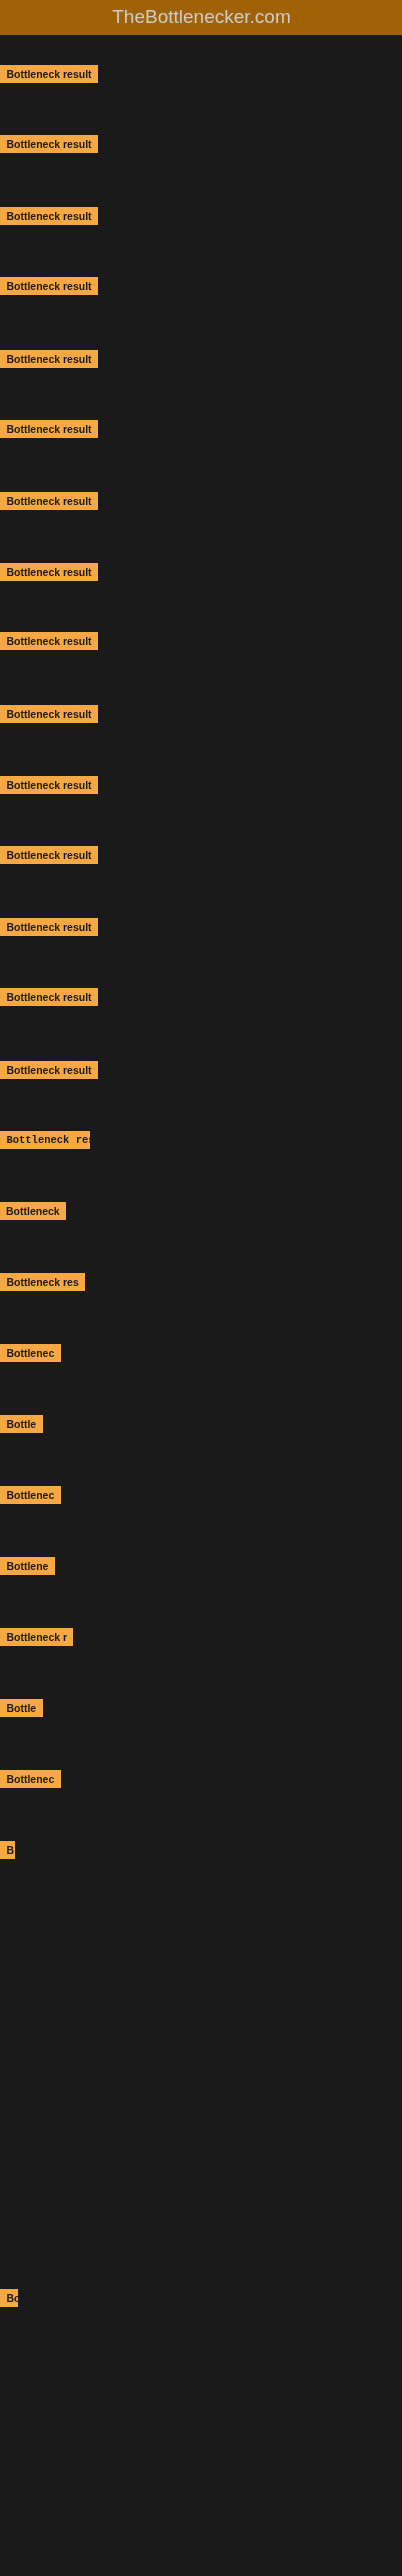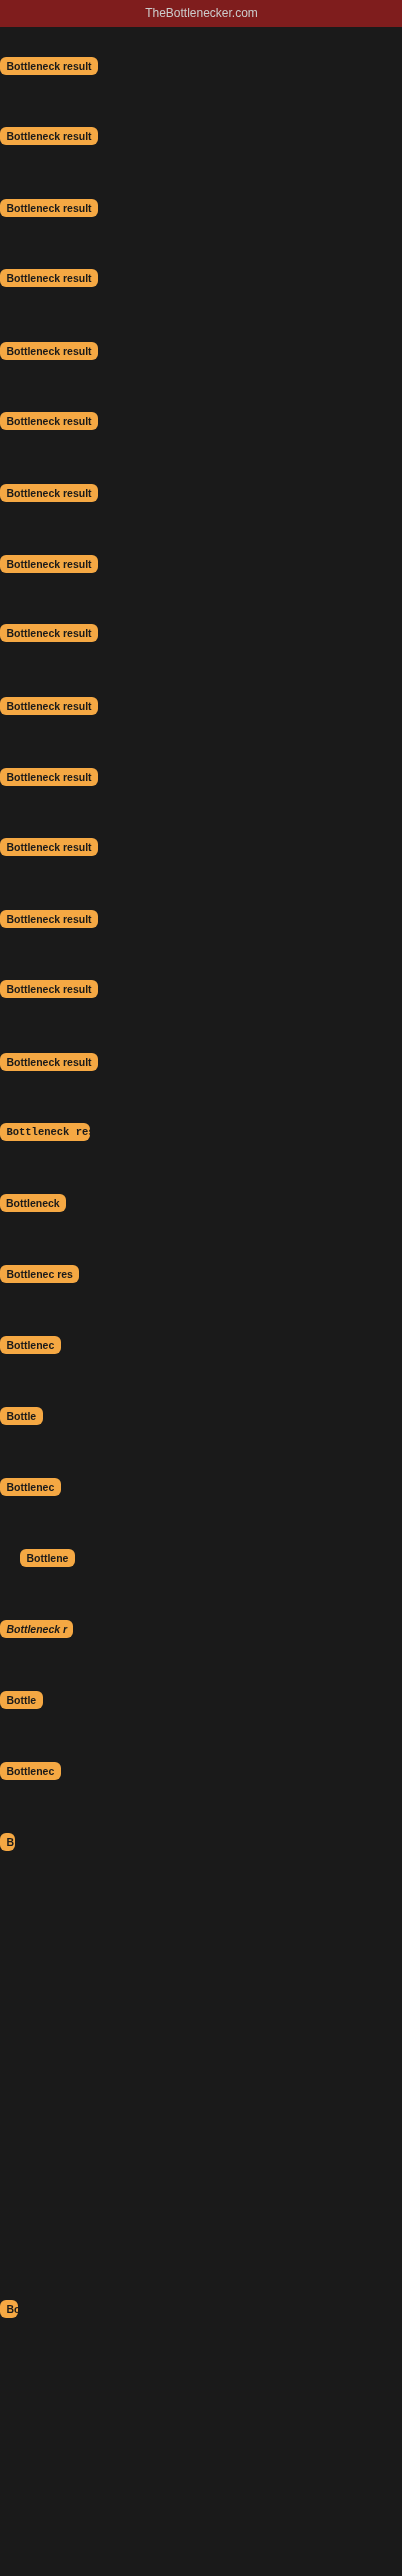--- a/index.html
+++ b/index.html
@@ -13,38 +13,38 @@
       min-height: 2576px;
       background-color: #1a1a1a;
       font-family: Arial, sans-serif;
       position: relative;
       overflow-x: hidden;
     }
 
     .site-title {
       text-align: center;
       color: #cccccc;
-      font-size: 12px;
+      font-size: 19px;
       padding: 6.4px 0;
-      background-color: #7f1d1d;
+      background-color: #a16207;
     }
 
     .bottleneck-item {
       position: absolute;
       left: 0;
     }
 
     .bottleneck-badge {
       background-color: #f5a843;
       color: #1a1a1a;
       font-size: 10.5px;
       font-weight: bold;
       padding: 3.2px 6.4px;
       display: inline-block;
-      border-radius: 6px;
+      border-radius: 0;
       white-space: nowrap;
       overflow: hidden;
     }
   </style>
 </head>
 <body>
 
 <div class="site-title">TheBottlenecker.com</div>
 
 <div id="items-container" style="position:relative; width:403px; height:2560px; top:0;">
@@ -58,24 +58,24 @@
     <div class="bottleneck-item" style="top: 528px; left: 0px;"><span class="bottleneck-badge" style="max-width: 122px;">Bottleneck result</span></div>
     <div class="bottleneck-item" style="top: 597px; left: 0px;"><span class="bottleneck-badge" style="max-width: 119px;">Bottleneck result</span></div>
     <div class="bottleneck-item" style="top: 670px; left: 0px;"><span class="bottleneck-badge" style="max-width: 119px;">Bottleneck result</span></div>
     <div class="bottleneck-item" style="top: 741px; left: 0px;"><span class="bottleneck-badge" style="max-width: 113px;">Bottleneck result</span></div>
     <div class="bottleneck-item" style="top: 811px; left: 0px;"><span class="bottleneck-badge" style="max-width: 109px;">Bottleneck result</span></div>
     <div class="bottleneck-item" style="top: 883px; left: 0px;"><span class="bottleneck-badge" style="max-width: 110px;">Bottleneck result</span></div>
     <div class="bottleneck-item" style="top: 953px; left: 0px;"><span class="bottleneck-badge" style="max-width: 105px;">Bottleneck result</span></div>
     <div class="bottleneck-item" style="top: 1026px; left: 0px;"><span class="bottleneck-badge" style="max-width: 101px;">Bottleneck result</span></div>
     <div class="bottleneck-item" style="top: 1096px; left: 0px; font-family: Liberation Mono, monospace;"><span class="bottleneck-badge" style="max-width: 90px;">Bottleneck resu</span></div>
     <div class="bottleneck-item" style="top: 1167px; left: 0px;"><span class="bottleneck-badge" style="max-width: 68px; padding-left: 6px;">Bottleneck</span></div>
-    <div class="bottleneck-item" style="top: 1238px; left: 0px;"><span class="bottleneck-badge" style="max-width: 85px;">Bottlenec res</span></div>
+    <div class="bottleneck-item" style="top: 1238px; left: 0px;"><span class="bottleneck-badge" style="max-width: 85px;">Bottleneck res</span></div>
     <div class="bottleneck-item" style="top: 1309px; left: 0px;"><span class="bottleneck-badge" style="max-width: 64px;">Bottlenec</span></div>
     <div class="bottleneck-item" style="top: 1380px; left: 0px;"><span class="bottleneck-badge" style="max-width: 47px;">Bottle</span></div>
     <div class="bottleneck-item" style="top: 1451px; left: 0px;"><span class="bottleneck-badge" style="max-width: 64px;">Bottlenec</span></div>
-    <div class="bottleneck-item" style="top: 1522px; left: 0px; margin-left: 20px;"><span class="bottleneck-badge" style="max-width: 58px;">Bottlene</span></div>
-    <div class="bottleneck-item" style="top: 1593px; left: 0px; font-style: italic;"><span class="bottleneck-badge" style="max-width: 77px;">Bottleneck r</span></div>
+    <div class="bottleneck-item" style="top: 1522px; left: 0px;"><span class="bottleneck-badge" style="max-width: 58px;">Bottlene</span></div>
+    <div class="bottleneck-item" style="top: 1593px; left: 0px;"><span class="bottleneck-badge" style="max-width: 77px;">Bottleneck r</span></div>
     <div class="bottleneck-item" style="top: 1664px; left: 0px;"><span class="bottleneck-badge" style="max-width: 47px;">Bottle</span></div>
     <div class="bottleneck-item" style="top: 1735px; left: 0px;"><span class="bottleneck-badge" style="max-width: 64px;">Bottlenec</span></div>
     <div class="bottleneck-item" style="top: 1806px; left: 0px;"><span class="bottleneck-badge" style="max-width: 14.5px;">B</span></div>
-    <div class="bottleneck-item" style="top: 2254px; left: 0px;"><span class="bottleneck-badge" style="max-width: 17.7px; margin-top: 19px;">Bo</span></div>
+    <div class="bottleneck-item" style="top: 2254px; left: 0px;"><span class="bottleneck-badge" style="max-width: 17.7px;">Bo</span></div>
   </div>
 
 
 </body></html>

